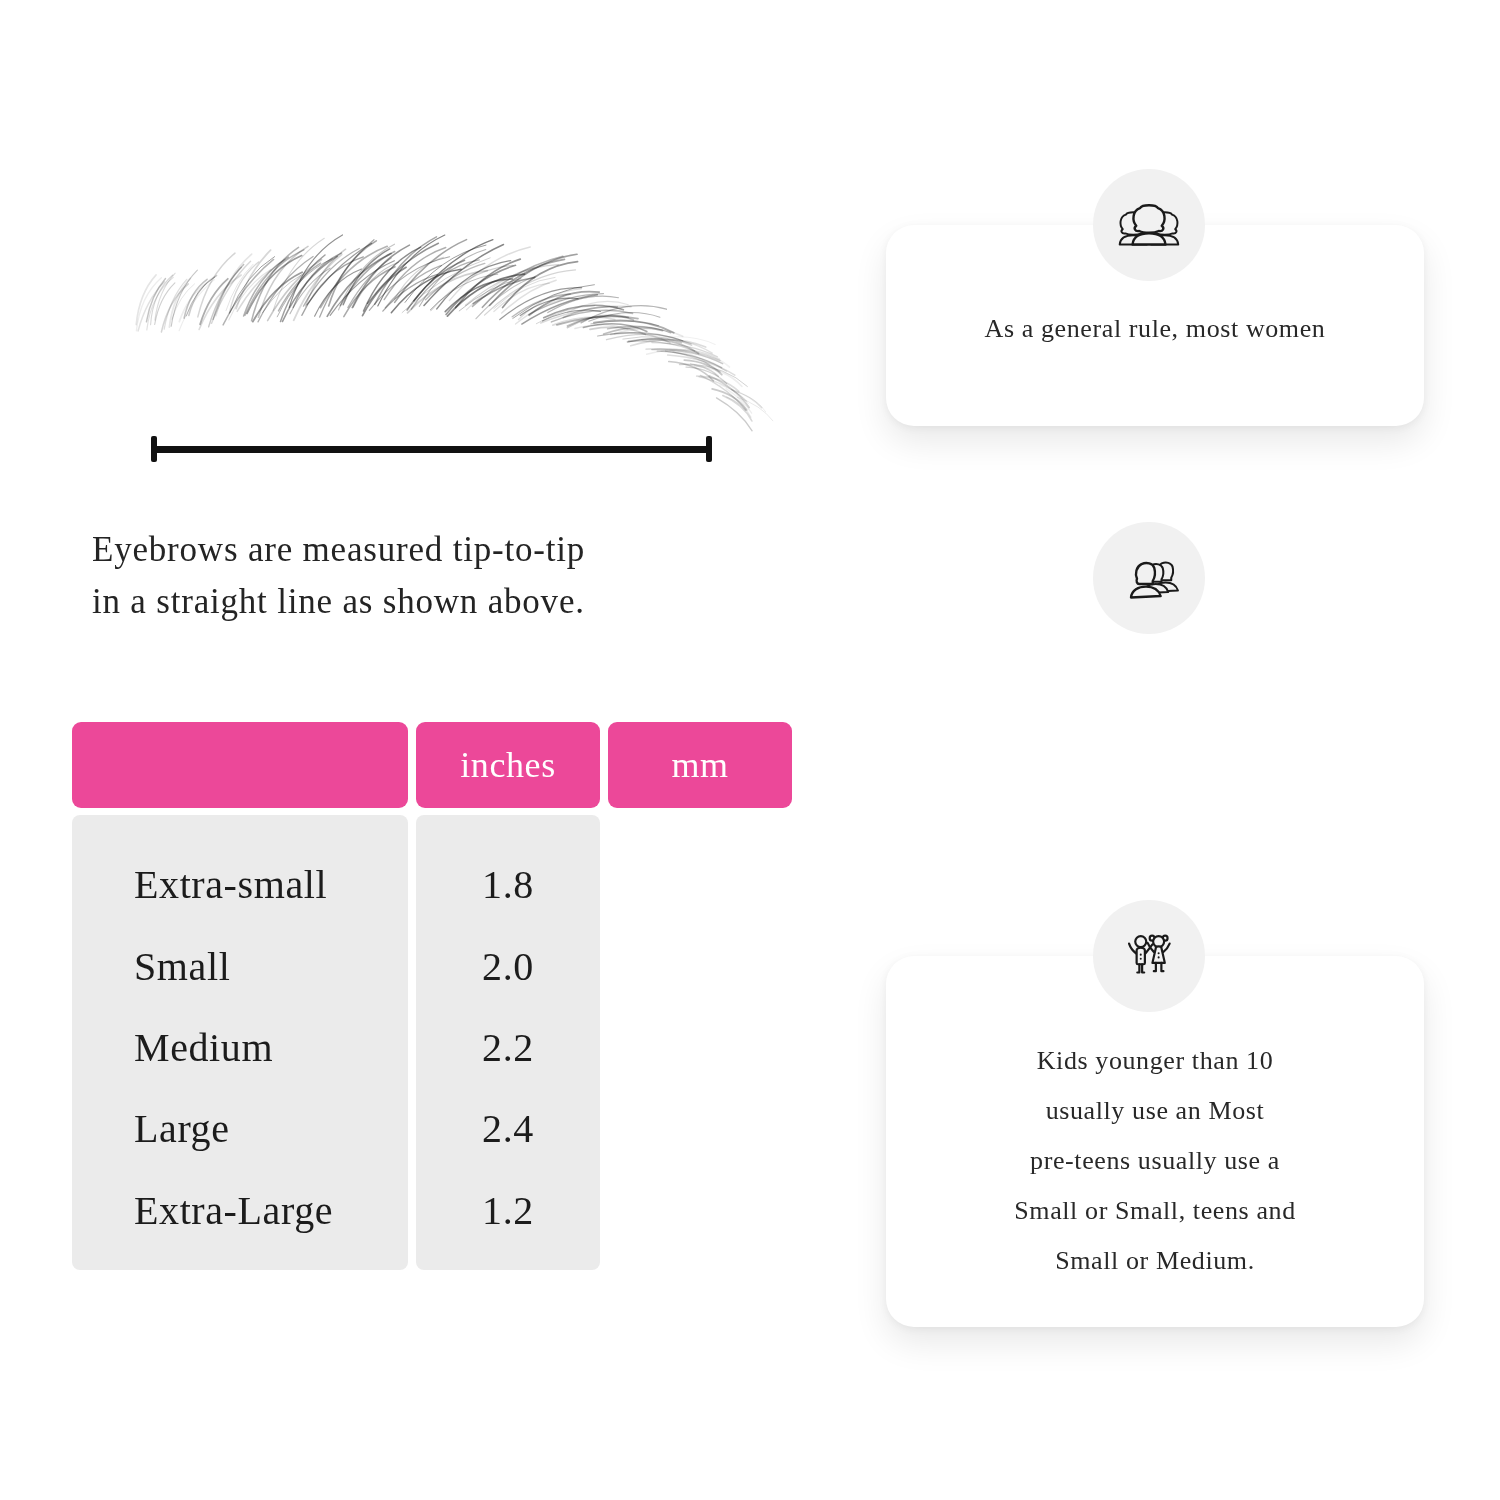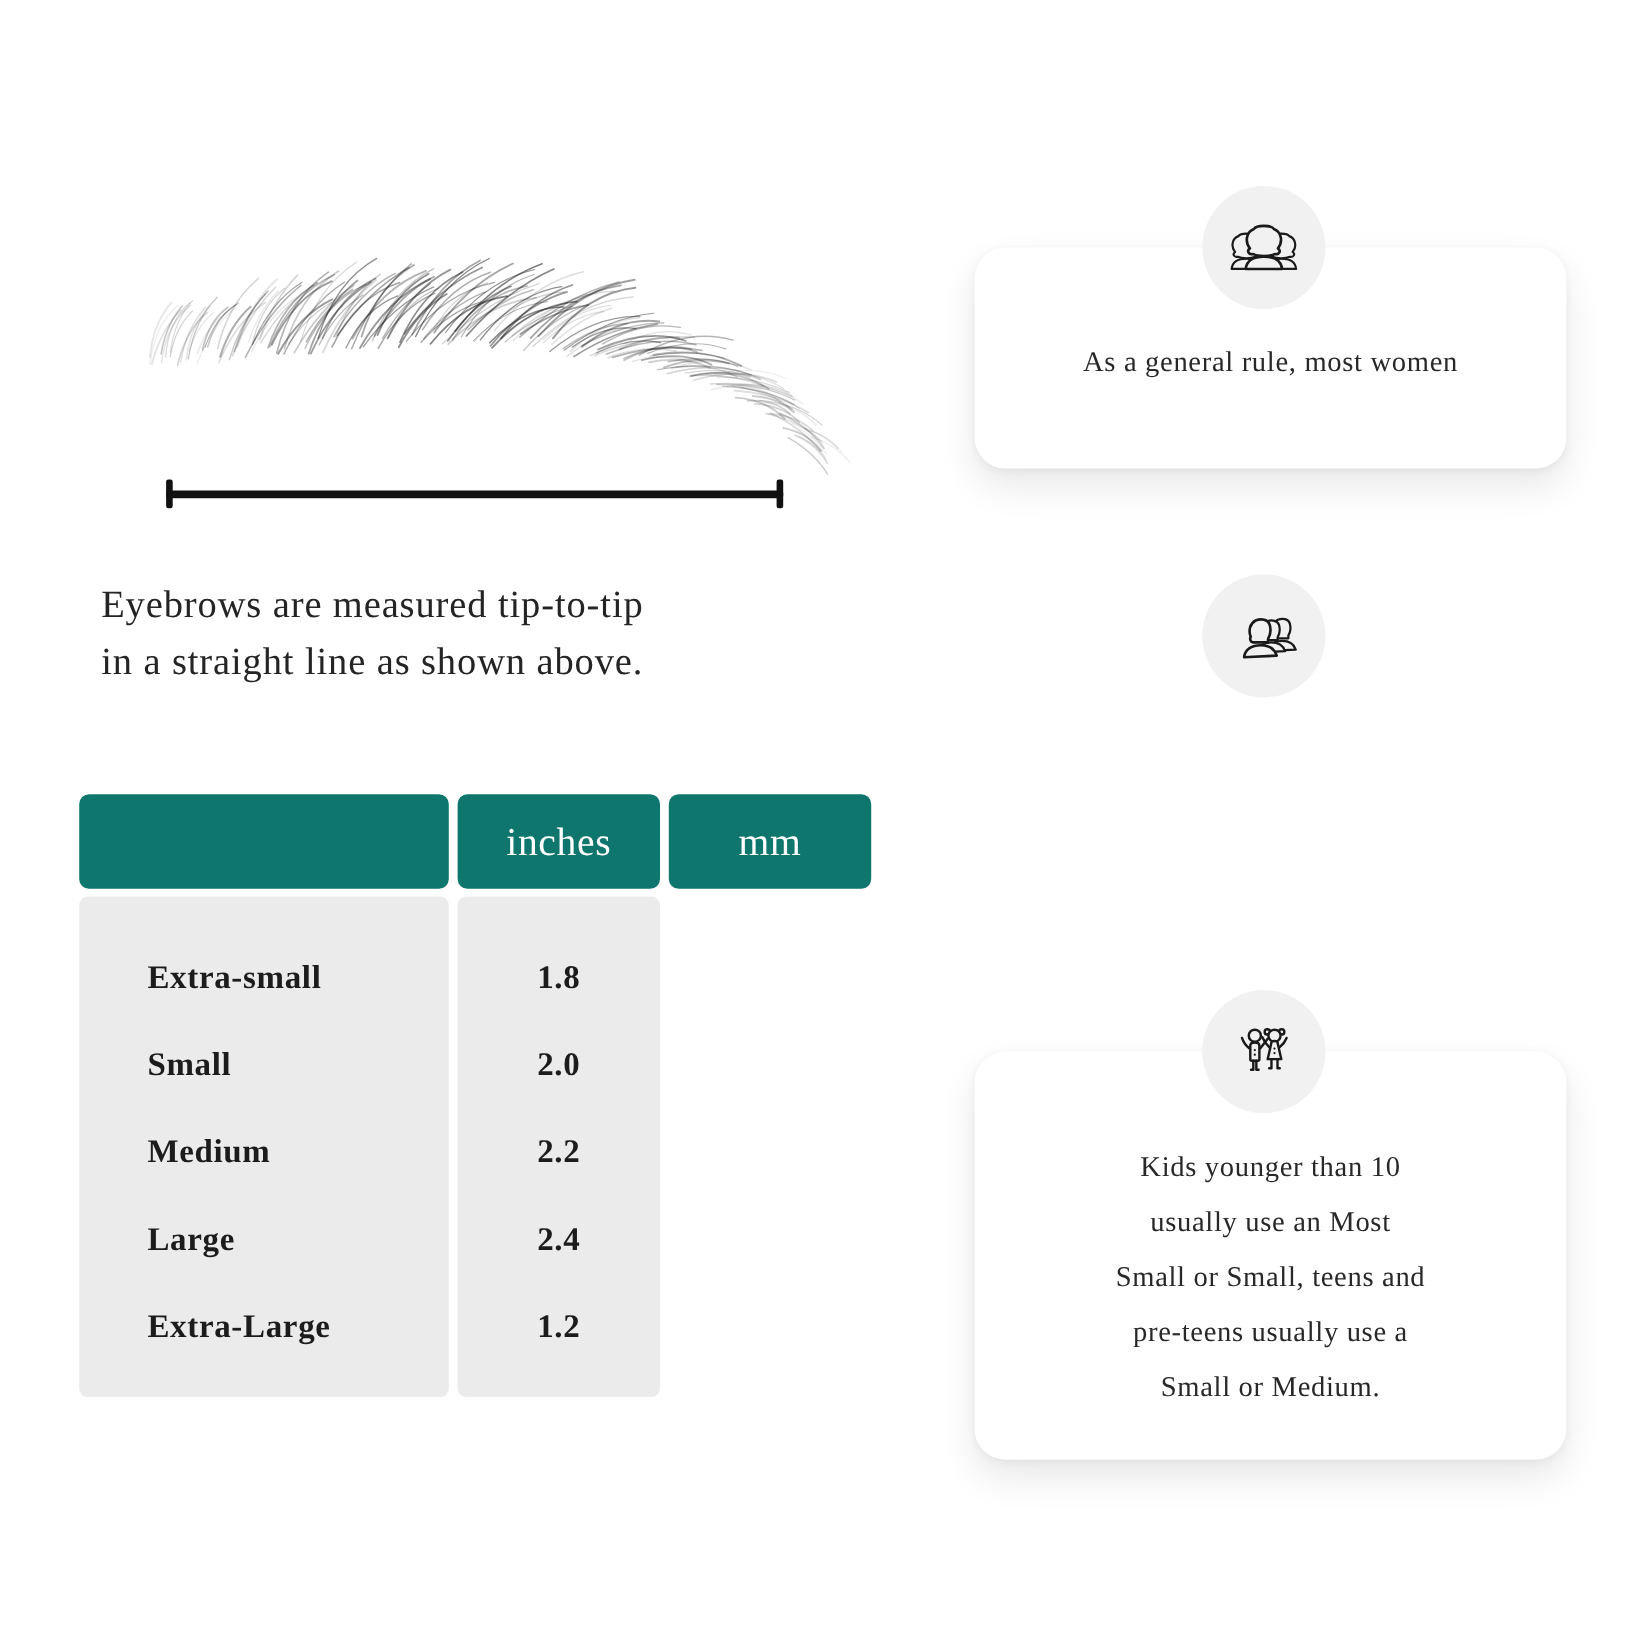--- a/index.html
+++ b/index.html
@@ -13,30 +13,30 @@
   .mline{position:absolute;left:151px;top:436px;width:561px;height:26px;}
   .mline .bar{position:absolute;left:0;right:0;top:10px;height:7px;background:#111;border-radius:2px;}
   .mline .tick{position:absolute;top:0;width:6px;height:26px;background:#111;border-radius:2px;}
   .mline .tick.l{left:0;}
   .mline .tick.r{right:0;}
   .caption{position:absolute;left:92px;top:524px;width:678px;text-align:left;
     font-size:35px;line-height:52px;letter-spacing:0.8px;color:#242424;}
   
   .table{position:absolute;left:72px;top:722px;width:720px;}
   .trow{display:flex;gap:8px;}
-  .hcell{background:#0f766e;color:#ffffff;height:86px;border-radius:9px;
+  .hcell{background:#ec4899;color:#ffffff;height:86px;border-radius:9px;
     display:flex;align-items:center;justify-content:center;font-size:36px;letter-spacing:0.6px;}
   .c1{width:336px;box-sizing:border-box;}
   .c2{width:184px;}
   .c3{width:184px;}
   .tbody{margin-top:7px;}
   .bcol{background:#ebebeb;border-radius:8px;height:455px;box-sizing:border-box;
     display:flex;flex-direction:column;justify-content:space-evenly;padding:12px 0 2px;}
-  .bcell{font-size:30px;color:#1c1c1c;letter-spacing:0.6px;display:flex;
-    align-items:center;justify-content:center;font-weight:bold;}
+  .bcell{font-size:40px;color:#1c1c1c;letter-spacing:0.6px;display:flex;
+    align-items:center;justify-content:center;}
   .bcol.labels .bcell{justify-content:flex-start;padding-left:62px;}
   
   .card{position:absolute;left:886px;width:538px;background:#ffffff;border-radius:28px;
     box-shadow:0 16px 34px rgba(0,0,0,0.09),0 2px 8px rgba(0,0,0,0.05);
     display:flex;flex-direction:column;align-items:center;justify-content:flex-start;
     box-sizing:border-box;text-align:center;}
   .card .lines{font-size:26px;line-height:50px;letter-spacing:0.6px;color:#282828;}
   #card-women{top:225px;height:201px;padding-top:79px;}
   #card-men{top:578px;height:206px;padding-top:81px;}
   #card-kids{top:956px;height:371px;padding-top:80px;}
@@ -279,22 +279,22 @@
     <div class="lines">
       <div>As a general rule, most women</div>
     </div>
   </div>
 
 
   <div class="card" id="card-kids">
     <div class="lines">
       <div>Kids younger than 10</div>
       <div>usually use an Most</div>
+      <div>pre-teens usually use a</div>
       <div>Small or Small, teens and</div>
-      <div>pre-teens usually use a</div>
       <div>Small or Medium.</div>
     </div>
   </div>
 
   <div class="icon-circle" id="circle-women">
     <svg width="72" height="50" viewBox="0 0 96 64">
       <g transform="translate(-12.4,10.4) scale(0.82)">
         <path class="ic-fill" d="M26 58 C27 47 37 43 48 43 C59 43 69 47 70 58 Z"></path>
         <path class="ic-fill" d="M35 40 C29 41 27 36 31 33 C25 26 26 13 36 9.5 C39 4.5 57 4.5 60 9.5 C70 13 71 26 65 33 C69 36 67 41 61 40 C55 43 41 43 35 40 Z"></path>
       </g>

